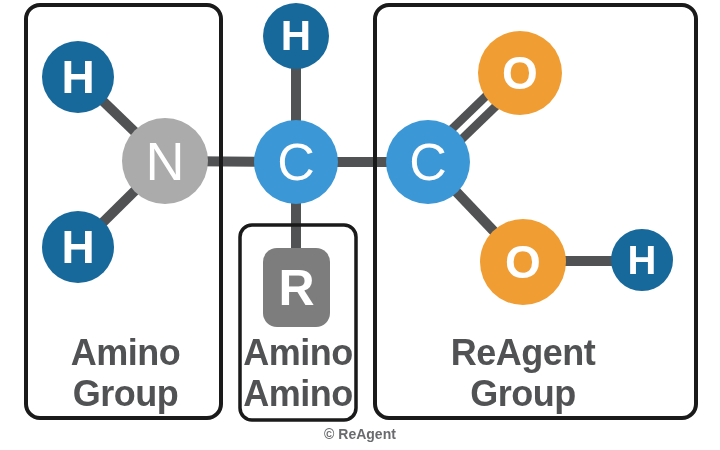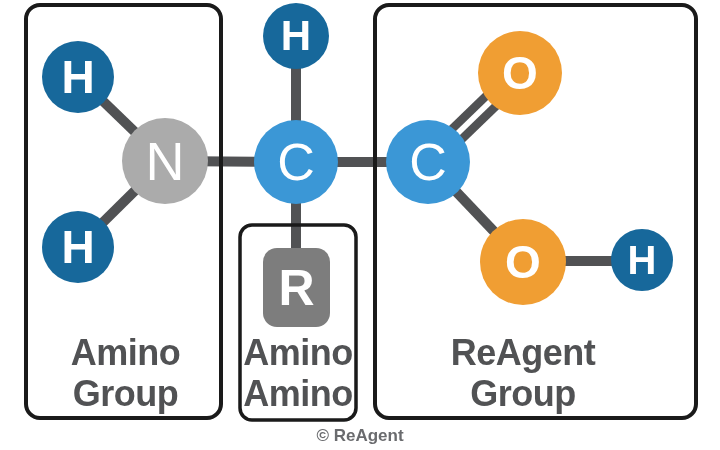--- a/index.html
+++ b/index.html
@@ -45,21 +45,21 @@
   }
   .group-label span { display: block; }
   #credit {
     position: absolute;
     left: 300px;
     top: 426px;
     width: 120px;
     text-align: center;
     z-index: 3;
     color: var(--credit, #6a6b6e);
-    font-size: 17px;
+    font-size: 14px;
     font-weight: 700;
     letter-spacing: 0px;
   }
 </style>
 </head>
 <body>
 
 <div id="stage">
 
   <svg id="bond-layer" width="720" height="450" viewBox="0 0 720 450">

